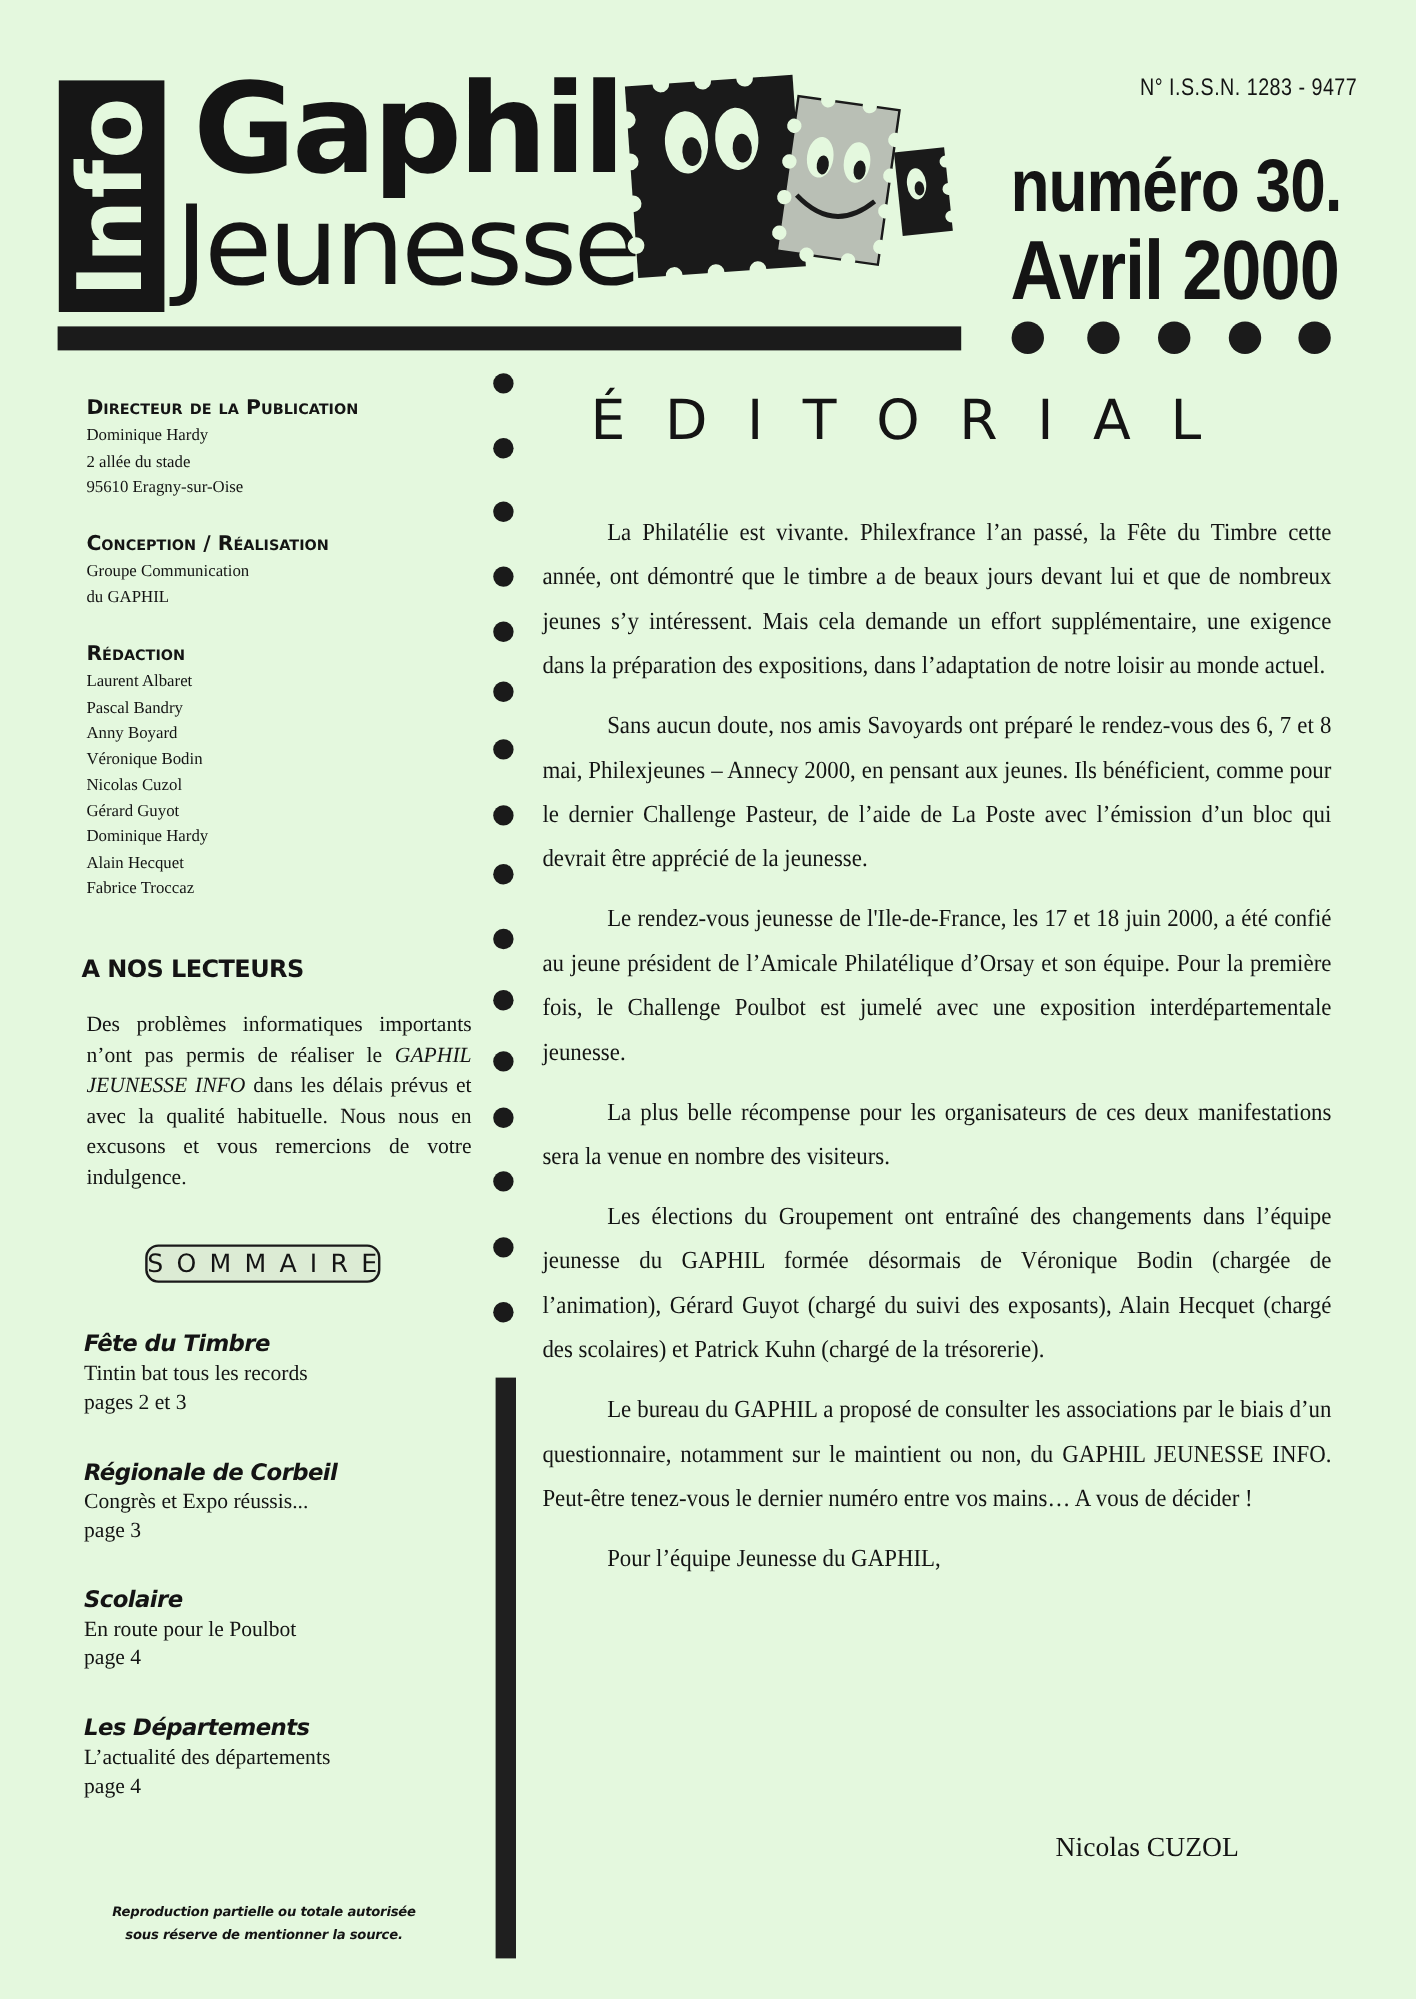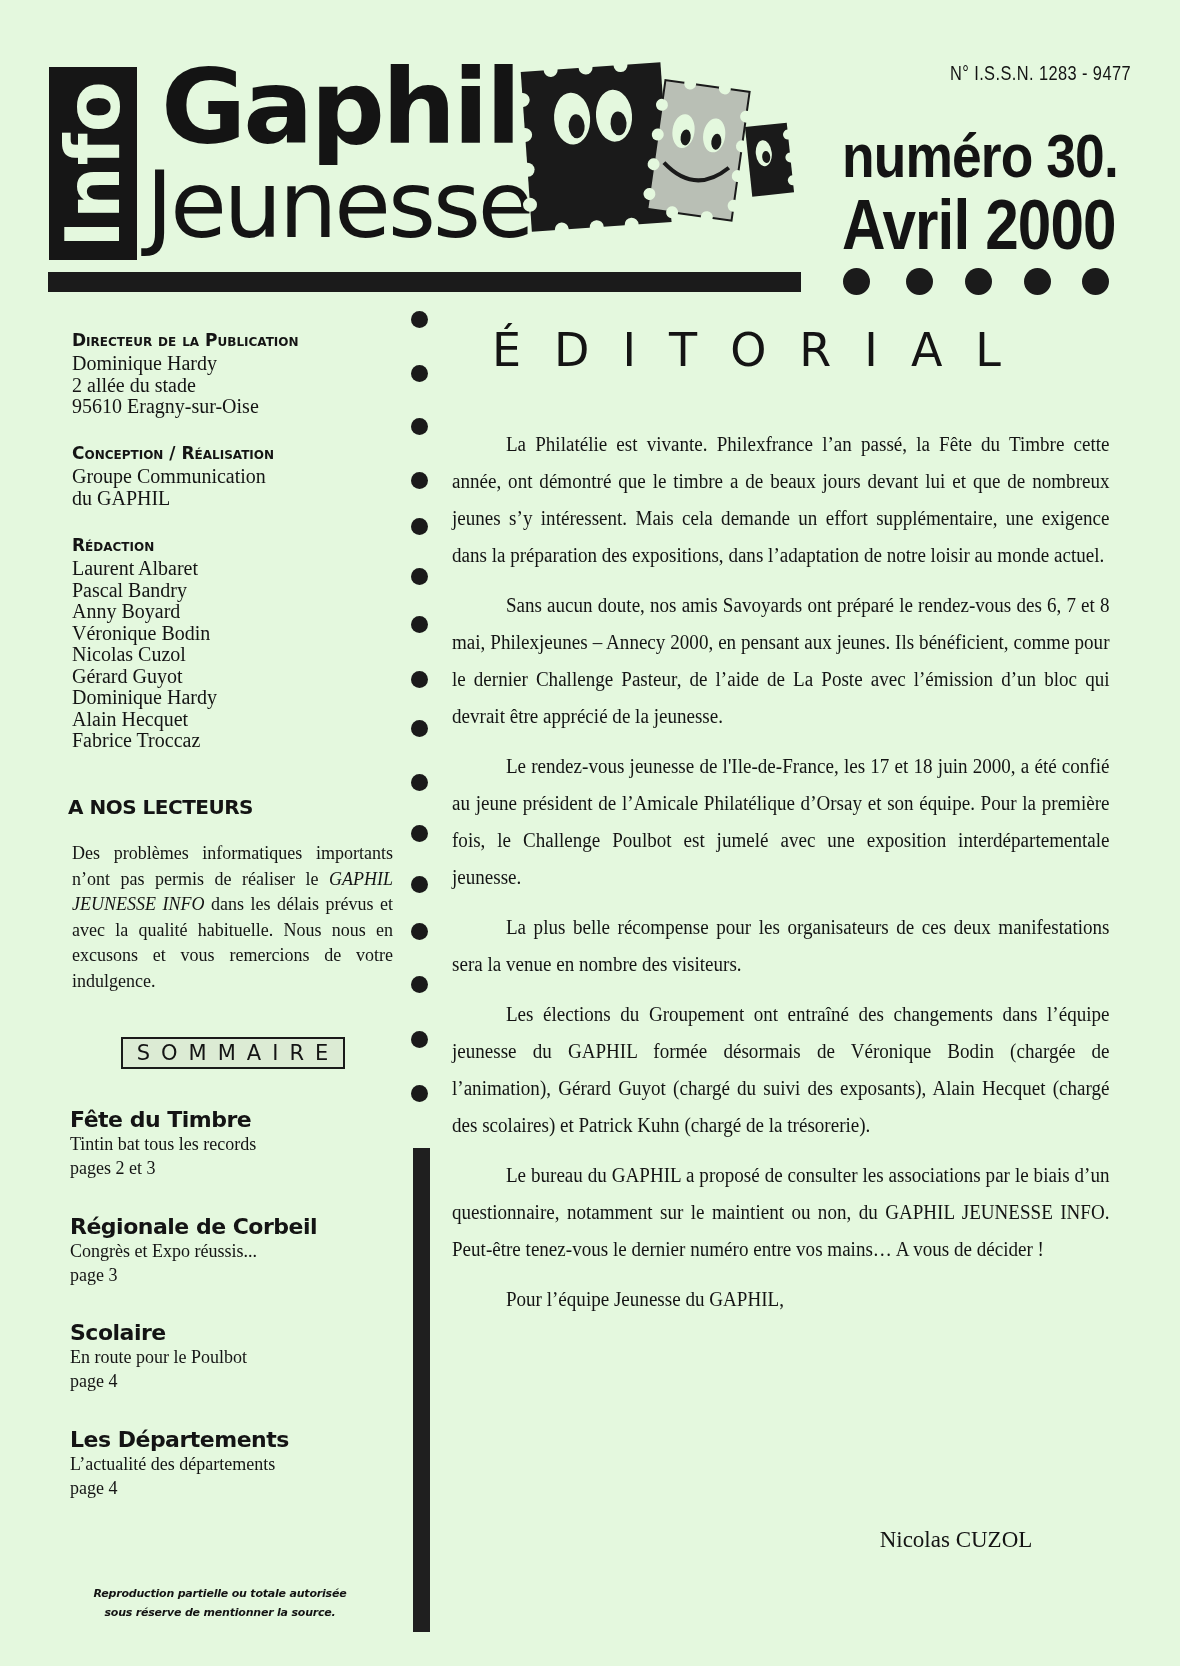--- a/index.html
+++ b/index.html
@@ -53,42 +53,43 @@
   }
   .head-bar { left: 48px; top: 272px; width: 753px; height: 20px; background: #1b1b1b; }
   .head-dot { width: 27px; height: 27px; border-radius: 50%; background: #1b1b1b; top: 268px; }
 
   
   .sec-title {
     font-family: "DejaVu Sans", sans-serif; font-weight: bold;
     font-size: 17px; letter-spacing: 0px; line-height: 1;
   }
   .small-lines {
-    font-size: 20px; line-height: 21.5px;
+    font-size: 14px; line-height: 21.5px;
   }
   .lecteurs-title {
     left: 68px; top: 795px;
     font-family: "DejaVu Sans", sans-serif; font-weight: bold; font-size: 20px; letter-spacing: -0.5px;
   }
   .lecteurs-body {
     left: 72px; top: 841px; width: 321px;
     font-size: 18px; line-height: 25.5px; text-align: justify;
   }
   .sommaire-box {
-    left: 121px; top: 1037px; width: 224px; height: 32px;
-    border: 2px solid #1a1a1a; border-radius: 0;
+    left: 121px; top: 1037px; width: 196px; height: 32px;
+    border: 2px solid #1a1a1a; border-radius: 11px;
     display: flex; align-items: center; justify-content: center;
     background: #dcebd4;
     font-family: "DejaVu Sans", sans-serif; font-size: 21px; letter-spacing: 11px;
     padding-left: 10px; box-sizing: border-box;
   }
   .toc-item { left: 70px; width: 320px; }
   .toc-title {
-    font-family: "DejaVu Sans", sans-serif; font-weight: bold; font-size: 22px; letter-spacing: -0.5px;
+    font-family: "DejaVu Sans", sans-serif; font-weight: bold; font-size: 19px; letter-spacing: -0.5px;
     line-height: 24px;
+    font-style: italic;
   }
   .toc-line { font-size: 18px; line-height: 24px; }
   .repro {
     left: 70px; top: 1584px; width: 300px; text-align: center;
     font-family: "DejaVu Sans", sans-serif; font-style: italic; font-weight: bold;
     font-size: 11px; line-height: 19px; letter-spacing: -0.2px;
   }
 
   
   .sep-dot { width: 17px; height: 17px; border-radius: 50%; background: #1a1a1a; left: 411px; }

